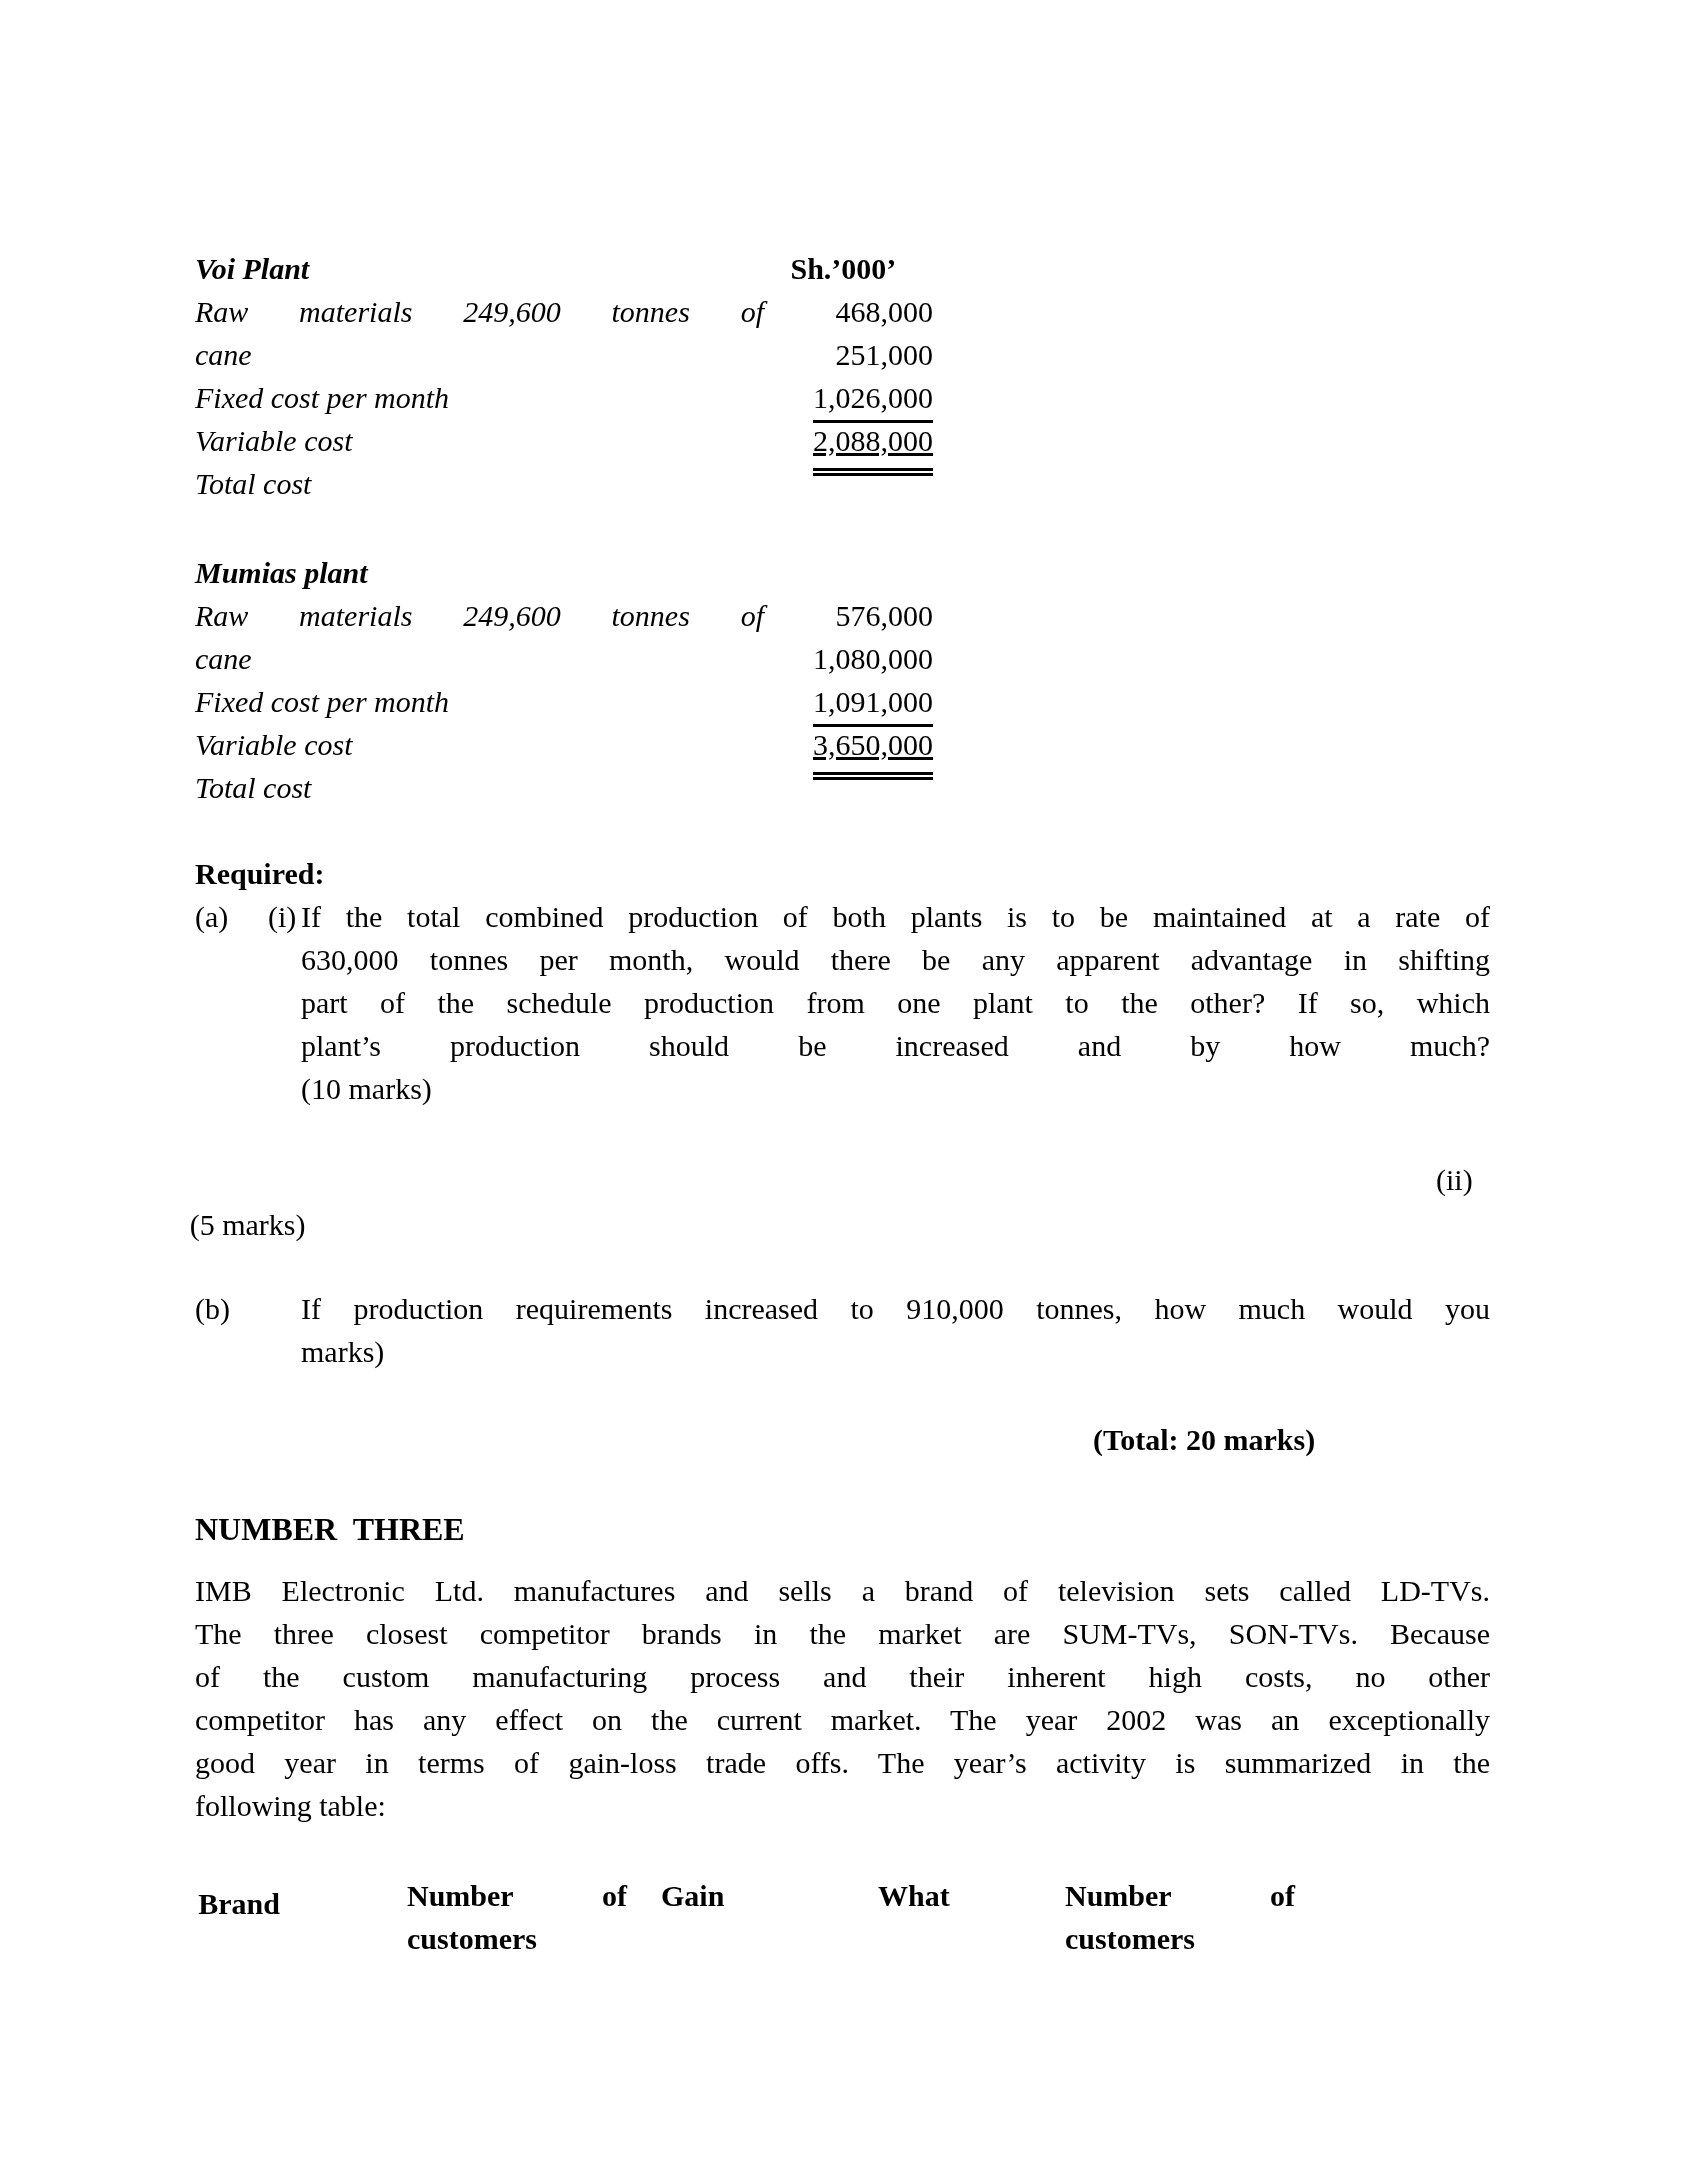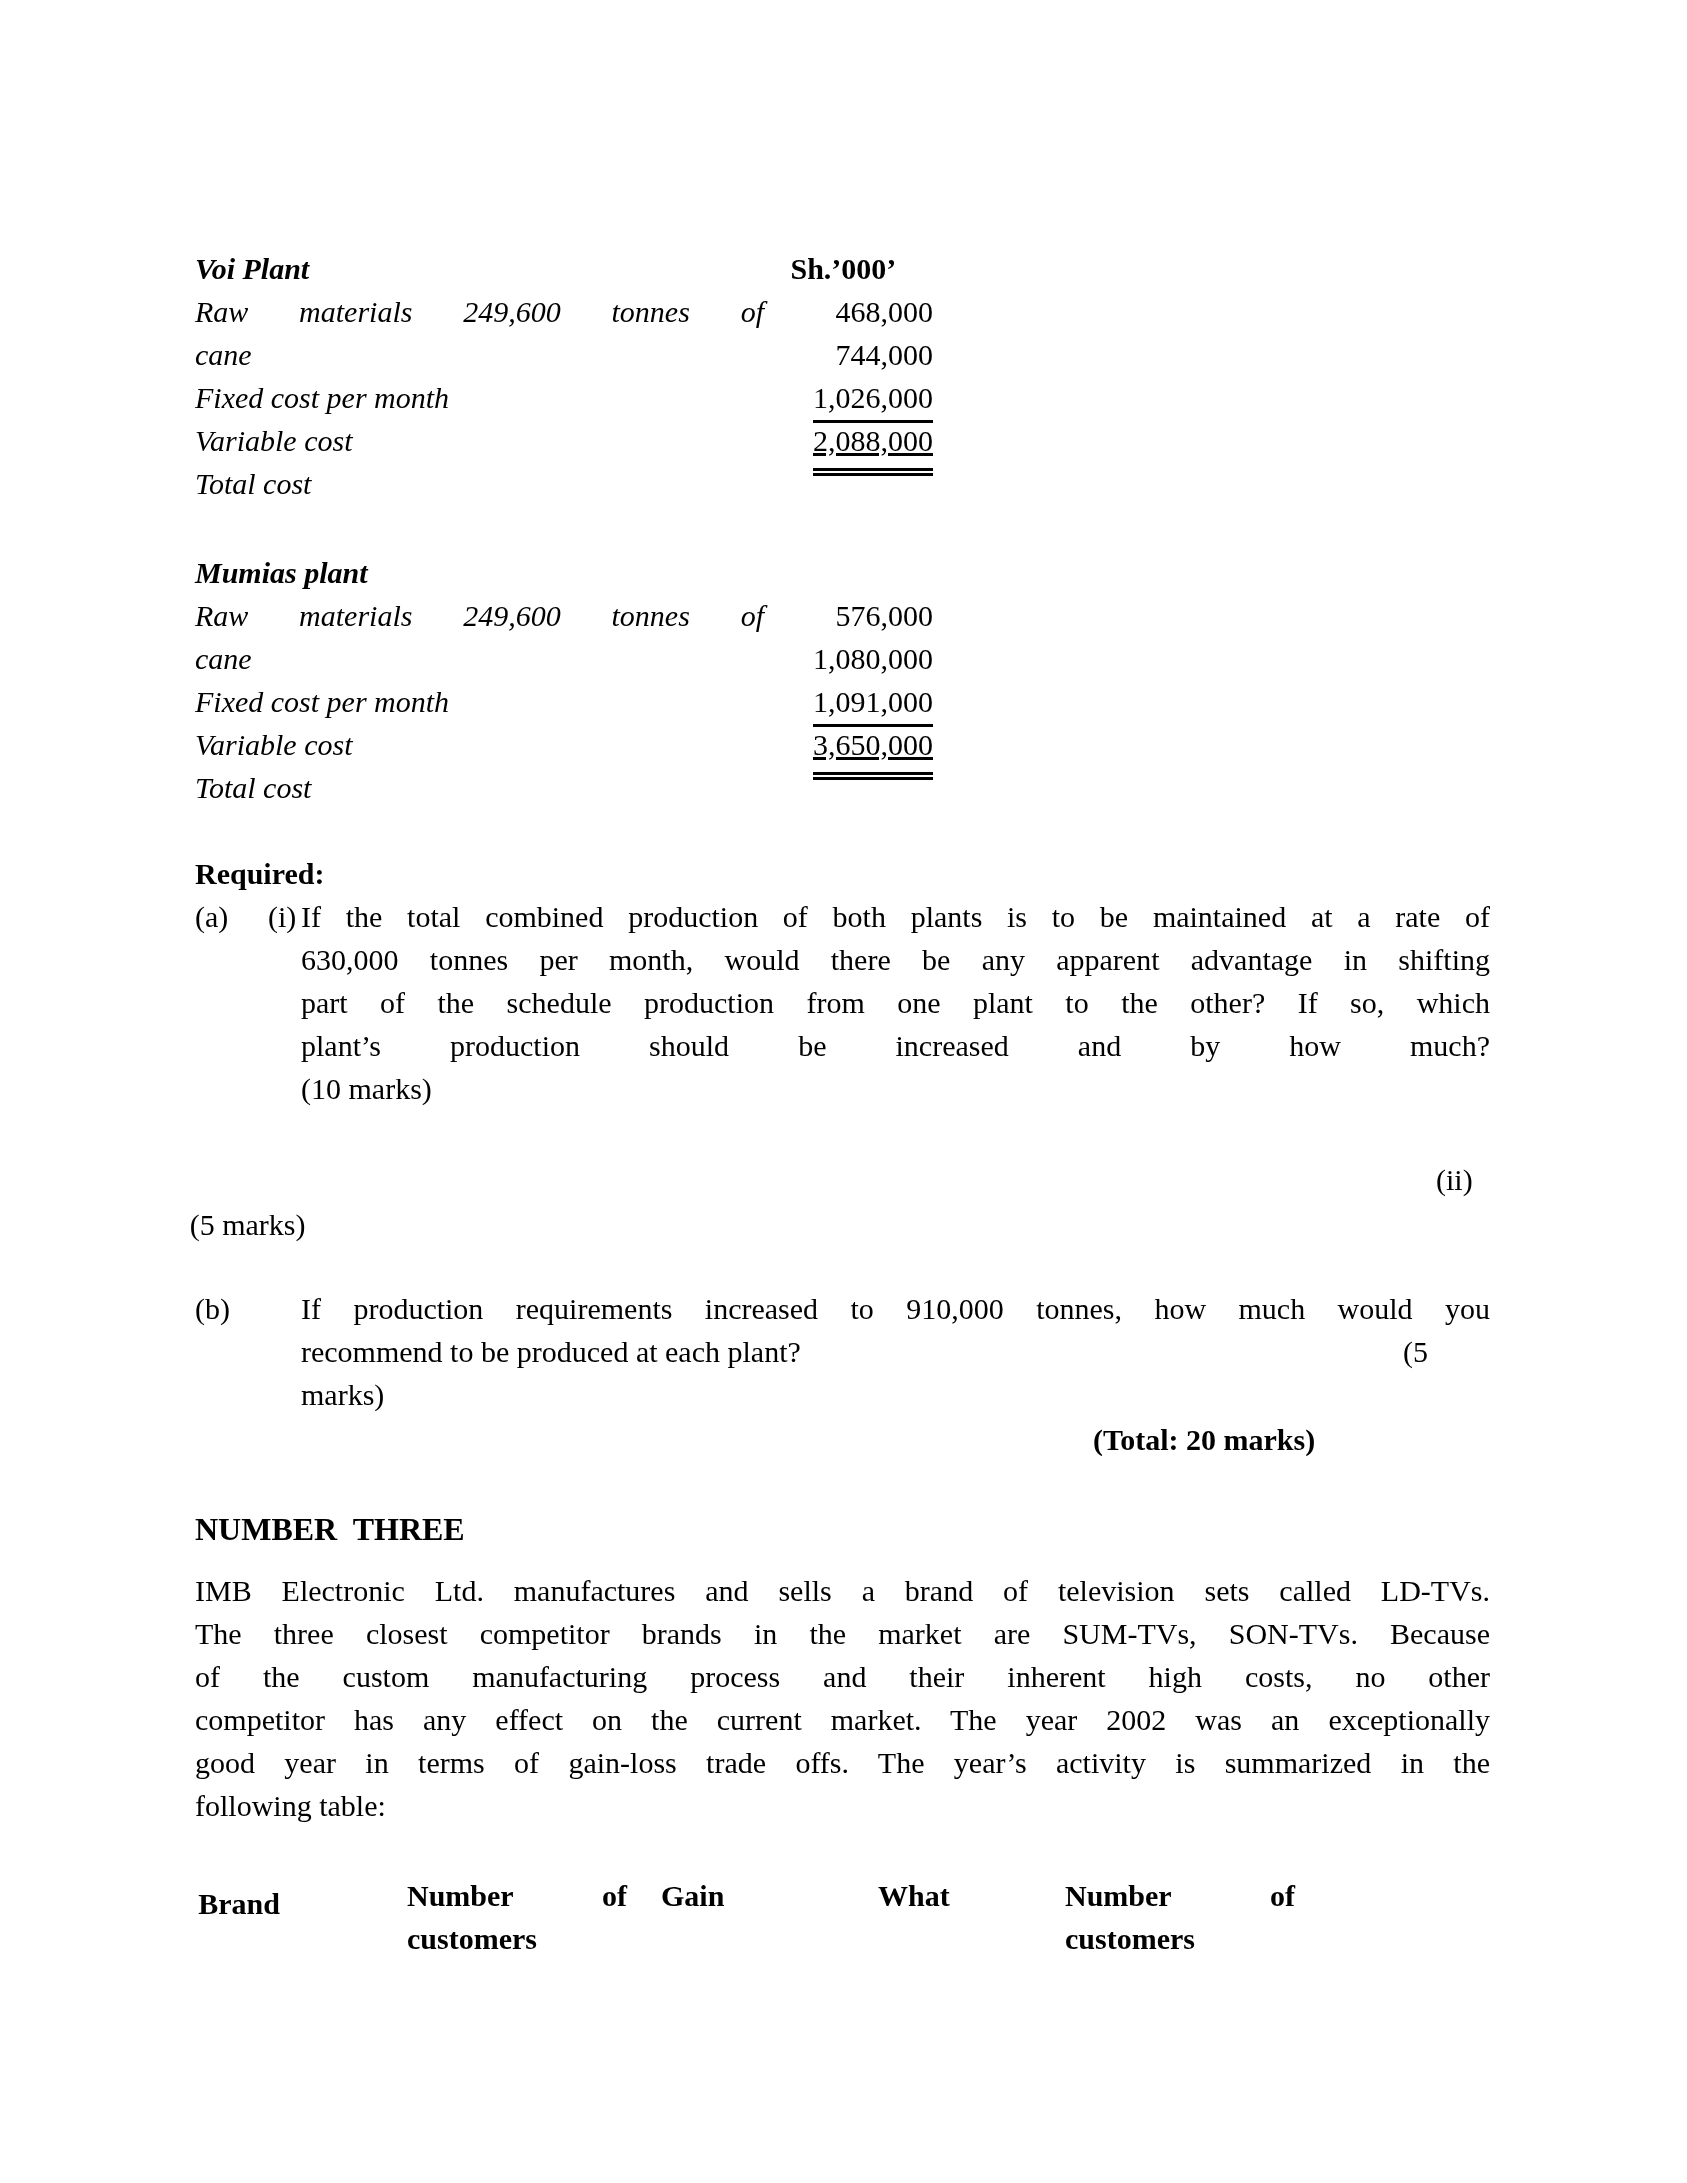--- a/index.html
+++ b/index.html
@@ -46,21 +46,21 @@
     <div class="crow">
       <div class="clabel b">Voi Plant</div>
       <div class="cval-head b">Sh.’000’</div>
     </div>
     <div class="crow">
       <div class="clabel jl">Raw materials 249,600 tonnes of</div>
       <div class="cval">468,000</div>
     </div>
     <div class="crow">
       <div class="clabel">cane</div>
-      <div class="cval">744,000</div>
+      <div class="cval">251,000</div>
     </div>
     <div class="crow">
       <div class="clabel">Fixed cost per month</div>
       <div class="cval"><span class="u1">1,026,000</span></div>
     </div>
     <div class="crow">
       <div class="clabel">Variable cost</div>
       <div class="cval"><span class="u2">2,088,000</span></div>
     </div>
     <div class="crow">
@@ -111,24 +111,20 @@
 
   <div class="abs row-ii" style="top:1158px;justify-content:flex-end;">
     <div class="mii">(ii)</div>
   </div>
   <div class="abs five-marks" style="top:1203px;">(5 marks)</div>
 
   <div class="abs req" style="top:1287px;">
     <div class="mb">(b)</div>
     <div class="atext">
       <div class="jl">If production requirements increased to 910,000 tonnes, how much would you</div>
-      <div class="bline2">
-        <span>recommend to be produced at each plant?</span>
-        <span>(5</span>
-      </div>
       <div>marks)</div>
     </div>
   </div>
 
   <div class="abs total-line" style="top:1418px;">(Total: 20 marks)</div>
 
   <div class="abs nthree" style="top:1506px;">NUMBER  THREE</div>
 
   <div class="abs" style="top:1569px;">
     <div class="jl">IMB  Electronic Ltd. manufactures and sells a brand of television sets called LD-TVs.</div>

